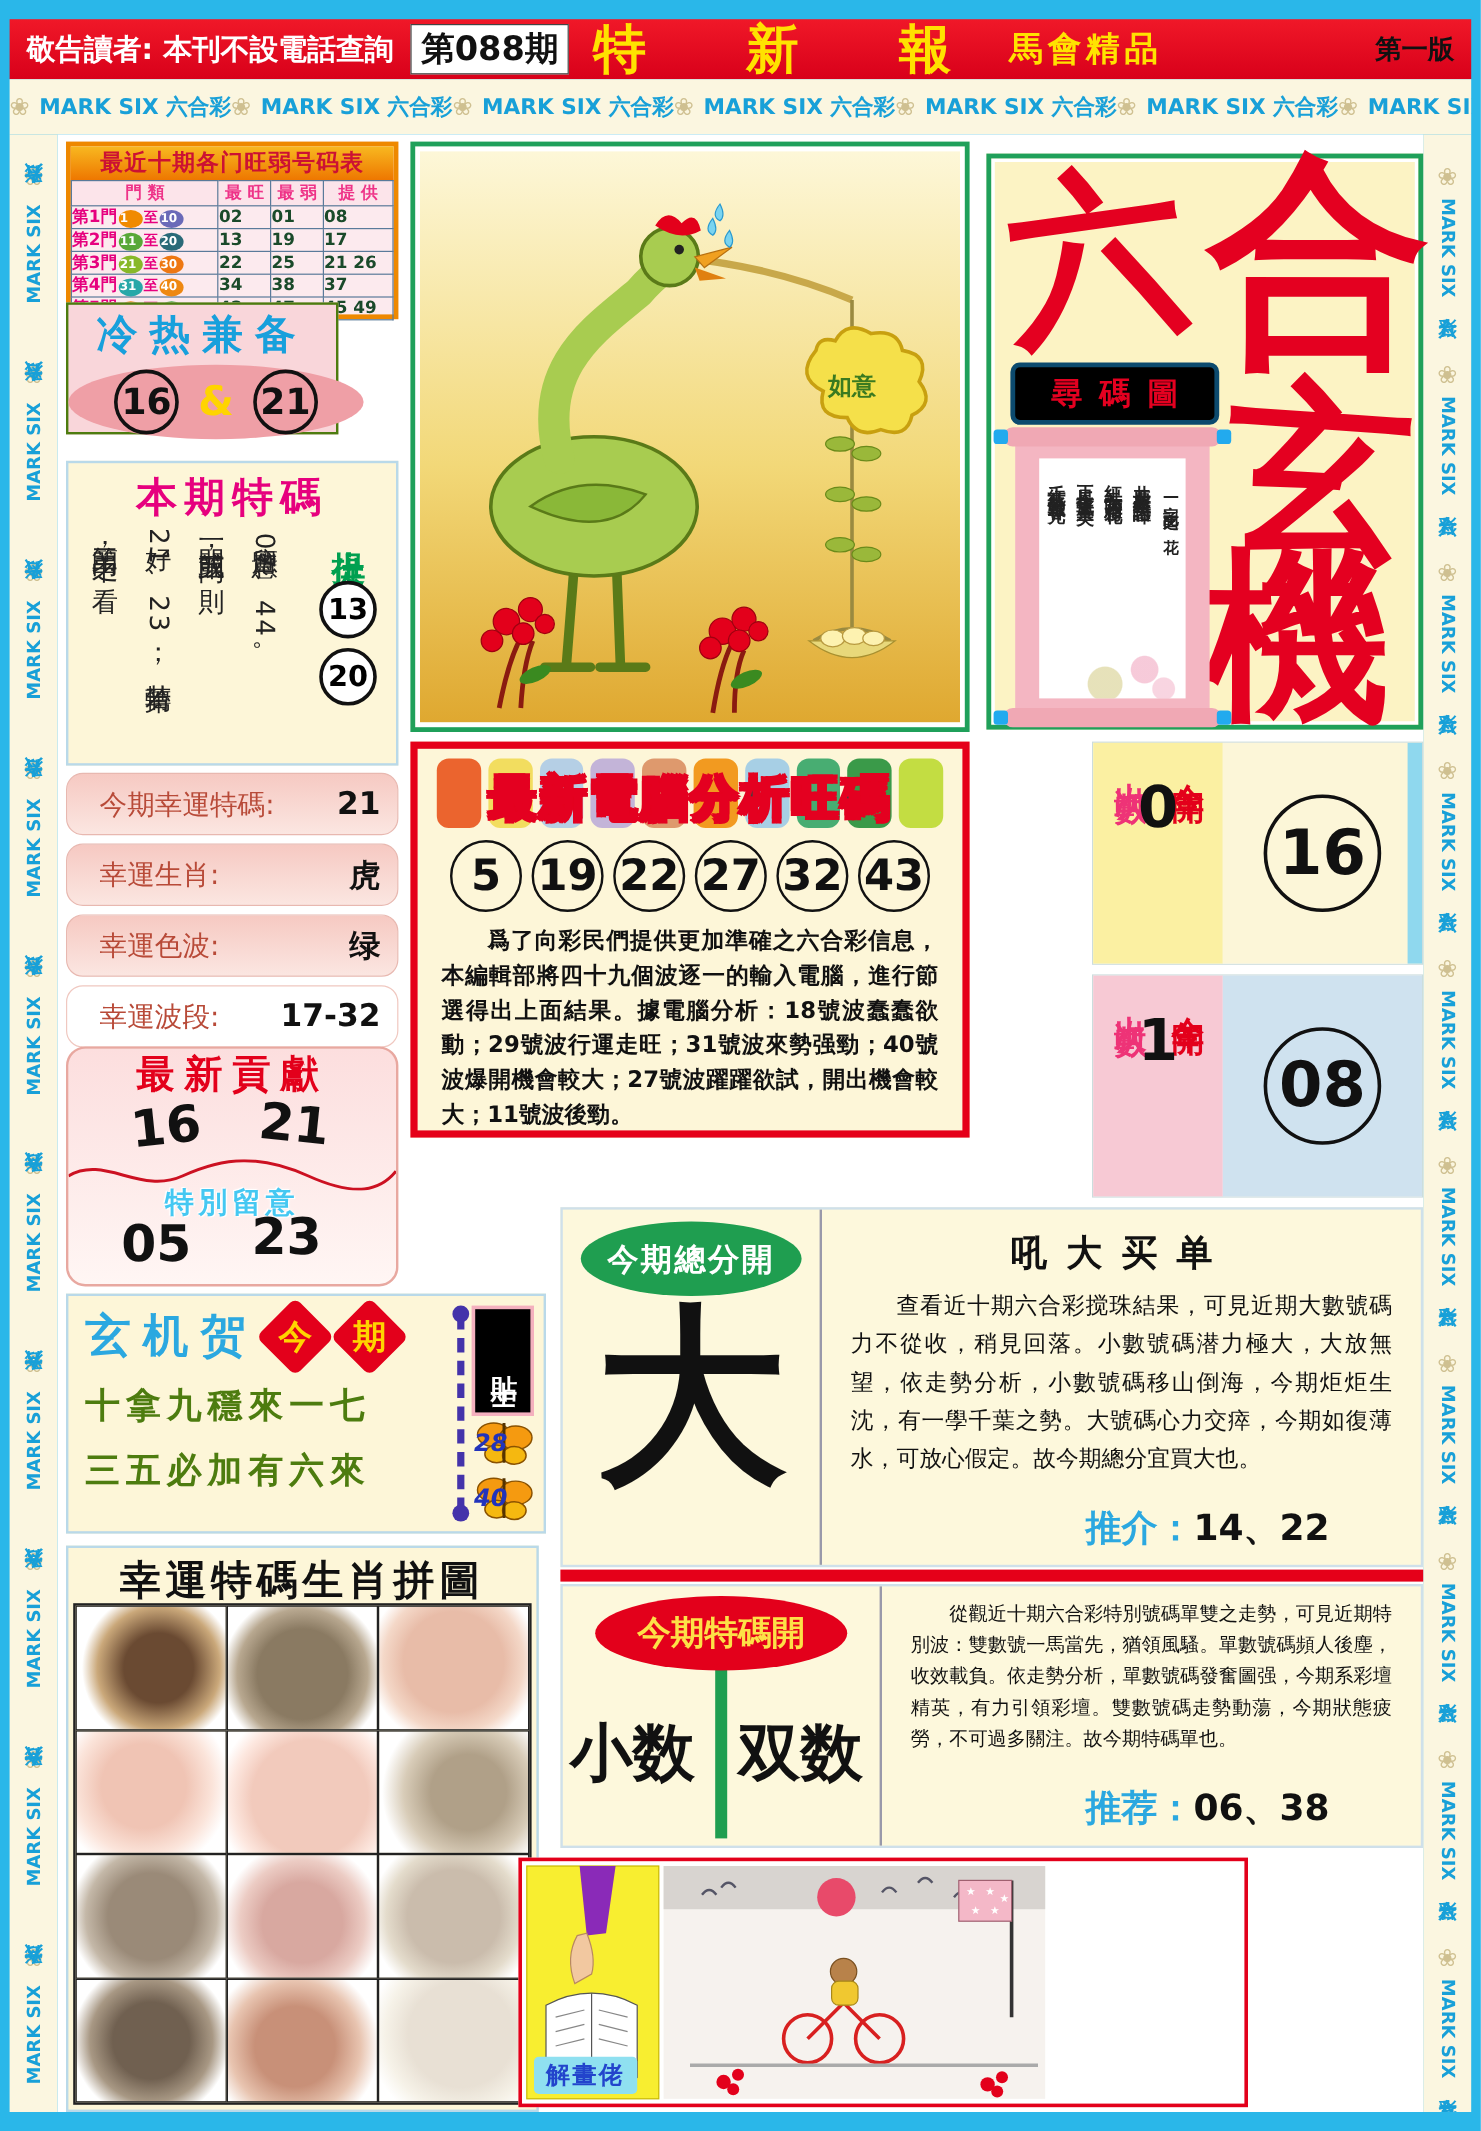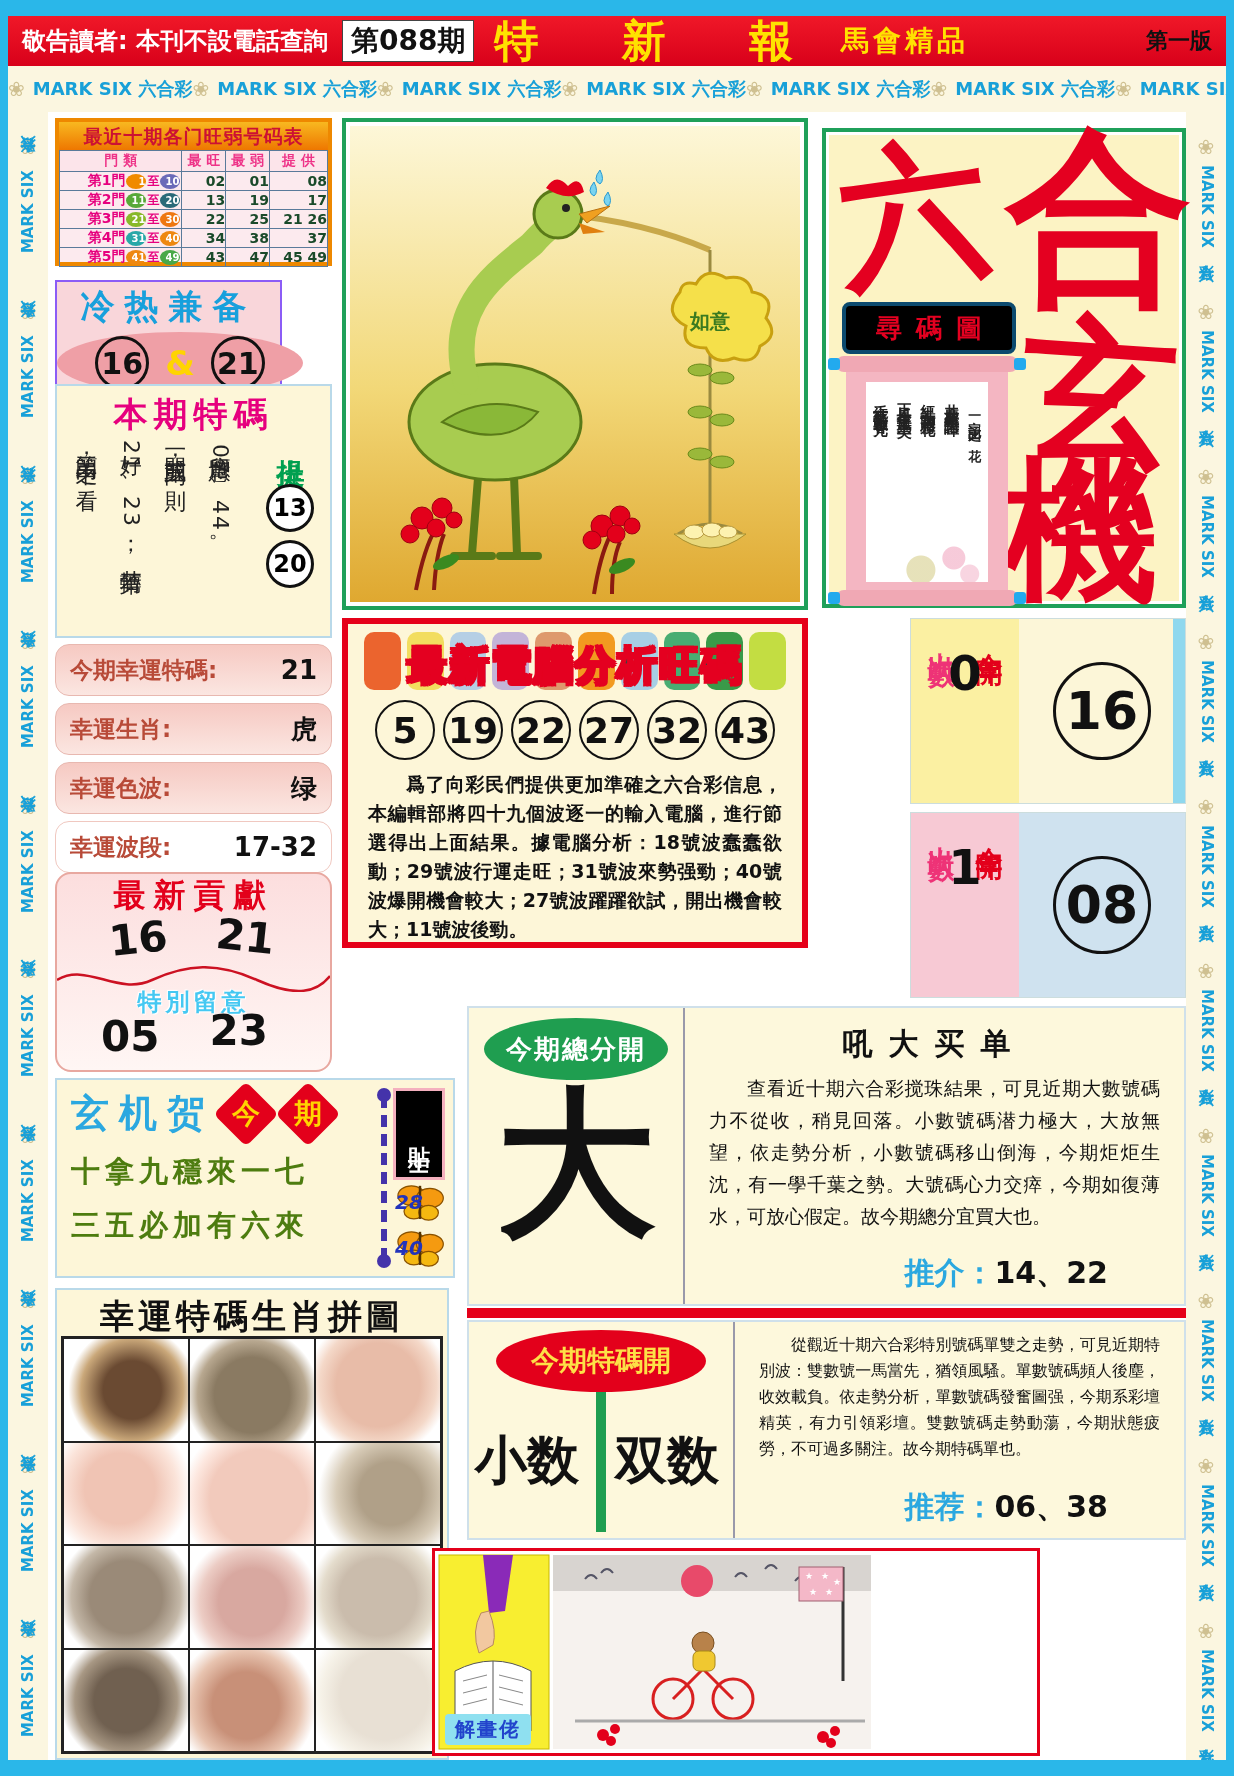--- a/index.html
+++ b/index.html
@@ -29,29 +29,29 @@
   
   #main{left:48px;top:112px;width:1138px;height:1648px;background:#fff;}
   #main>div{position:absolute;box-sizing:border-box;}
   .box{border:2px solid #b9d9e9;background:#fdf6d8;}
   
   #hot-table{left:7px;top:6px;width:277px;height:148px;border:4px solid #ee8800;background:#fceaee;}
   #ht-title{height:28px;background:linear-gradient(#f8b820,#ee7700);color:#cc1133;font-weight:900;
             font-size:19px;text-align:center;line-height:28px;letter-spacing:1px;}
   #hot-table table{border-collapse:collapse;width:100%;}
   #hot-table th{color:#ee3388;font-size:14px;padding:1px 0;border:1px solid #5a7a9a;background:#fce4ea;}
-  #hot-table td{border:1px solid #5a7a9a;font-size:14px;font-weight:bold;text-align:right;padding:0;}
+  #hot-table td{border:1px solid #5a7a9a;font-size:14px;font-weight:bold;text-align:left;padding:0;}
   .gate-cell{color:#e6007e;white-space:nowrap;}
   .gate-name{font-size:14px;font-weight:900;}
   .gate-circ{display:inline-block;min-width:18px;height:15px;line-height:15px;border-radius:50%;
              color:#fff;font-size:10px;font-weight:bold;margin:0 1px;padding:0 1px;}
   .gate-zhi{color:#e6007e;font-size:12px;}
   .val-cell{color:#1a4a2a;}
   
-  #coldhot{left:7px;top:168px;width:227px;height:110px;background:#f9d6da;border:2px solid #8b5cf6;}
+  #coldhot{left:7px;top:140px;width:227px;height:110px;background:#f9d6da;border:2px solid #4d7c0f;}
   #ch-title{text-align:center;color:#18a0dc;font-size:34px;font-weight:900;letter-spacing:10px;margin-top:2px;}
   #ch-oval{width:246px;height:62px;background:#ef9fa6;border-radius:50%;margin:2px auto 0;
            display:flex;align-items:center;justify-content:center;gap:16px;}
   .ch-circ{width:48px;height:48px;border:3px solid #111;border-radius:50%;font-size:30px;font-weight:bold;
            display:flex;align-items:center;justify-content:center;color:#111;}
   #ch-amp{color:#ffd400;font-size:34px;font-weight:900;}
   
   #special{left:7px;top:272px;width:277px;height:254px;}
   #sp-title{text-align:center;color:#e6007e;font-size:34px;font-weight:900;letter-spacing:6px;margin-top:6px;}
   #sp-body{position:absolute;left:10px;right:10px;top:52px;bottom:8px;display:flex;
@@ -60,21 +60,21 @@
   #provide-label{writing-mode:vertical-rl;color:#00a050;font-size:28px;font-weight:900;letter-spacing:4px;}
   .pc-circ{width:42px;height:42px;border:3px solid #111;border-radius:50%;background:#fff;font-size:24px;
            font-weight:bold;display:flex;align-items:center;justify-content:center;}
   .sc-col{writing-mode:vertical-rl;font-size:22px;color:#222;letter-spacing:2px;line-height:1.2;}
   
   #lucky{left:7px;top:532px;width:277px;}
   .lucky-row{height:50px;margin-bottom:7px;background:linear-gradient(#f6c9c2,#fbe6e1);
              border-radius:14px;display:flex;align-items:center;justify-content:space-between;
              padding:0 14px;border:1px solid #e8b8b0;}
   .lucky-row.alt{background:#fff;border:1px solid #f0c8c0;}
-  .l-label{color:#b84a38;font-size:23px;font-weight:bold;white-space:nowrap;}
+  .l-label{color:#b84a38;font-size:23px;font-weight:normal;white-space:nowrap;margin-left:13px;}
   .l-value{color:#111;font-size:26px;font-weight:bold;}
   
   #contribution{left:7px;top:760px;width:277px;height:200px;background:linear-gradient(#fcdede,#fff6f4);
                 border-radius:16px;border:2px solid #e8a8a0;overflow:hidden;}
   #co-title{text-align:center;color:#e3001b;font-size:32px;font-weight:900;letter-spacing:8px;margin-top:0;}
   .co-num{position:absolute;font-size:42px;font-weight:bold;color:#111;}
   #co-n1{left:52px;top:40px;transform:rotate(-6deg);} #co-n2{right:56px;top:38px;transform:rotate(6deg);}
   #co-wave{position:absolute;left:0;top:92px;}
   #co-note{position:absolute;width:100%;text-align:center;top:112px;color:#45c8f2;font-size:24px;
            font-weight:900;letter-spacing:4px;text-shadow:0 0 3px #fff,1px 1px 0 #fff,-1px -1px 0 #fff;}

